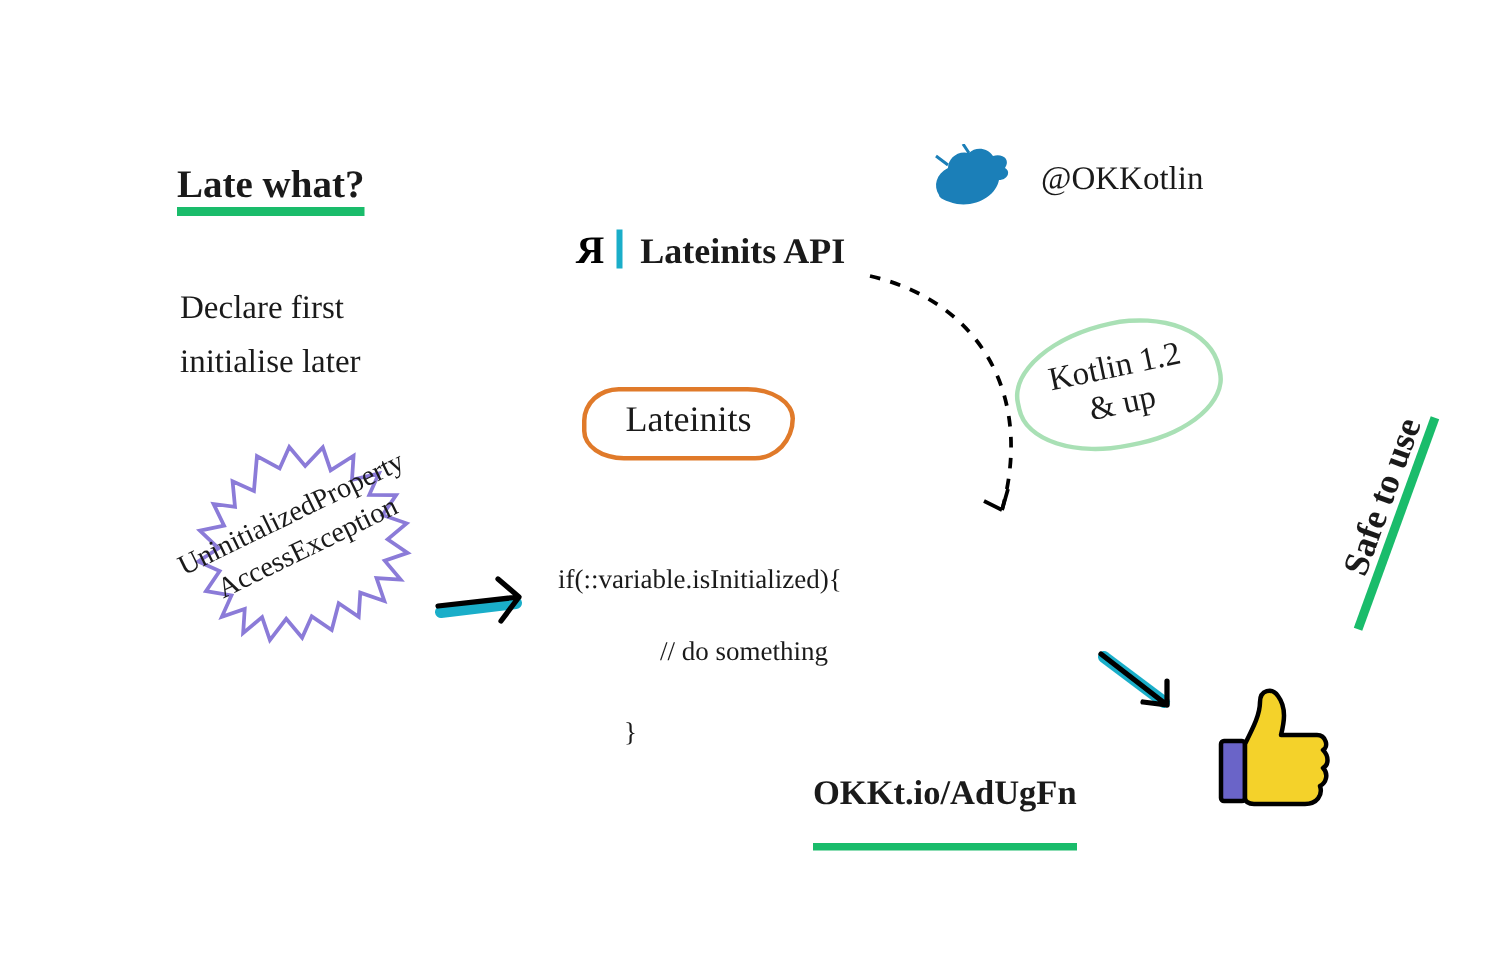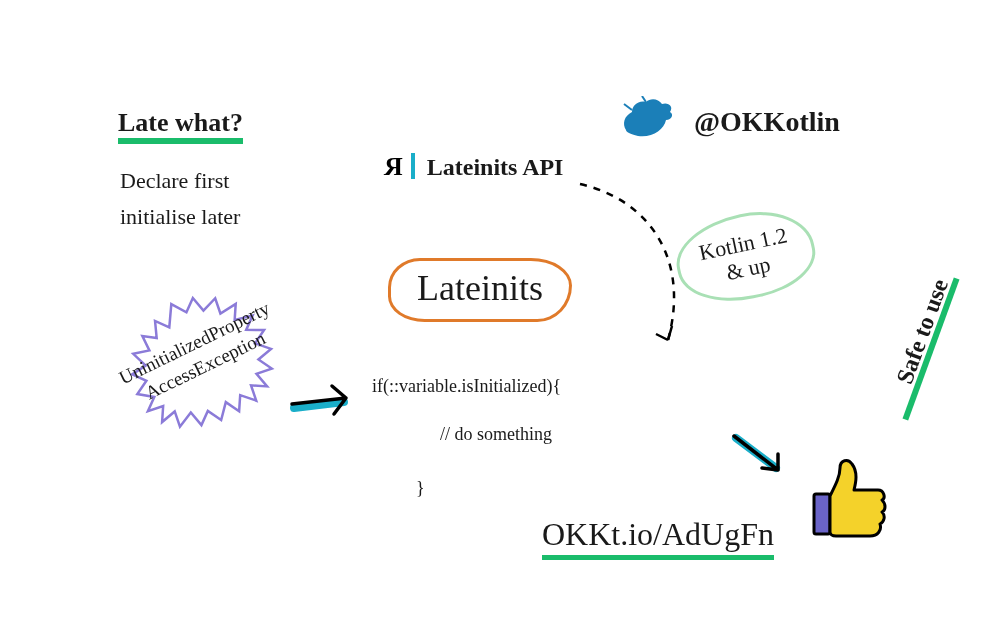--- a/index.html
+++ b/index.html
@@ -17,24 +17,24 @@
     font-family: "Comic Sans MS", "Segoe Script", cursive;
     color: #1a1a1a;
   }
   .title {
     font-size: 26px;
     font-weight: 700;
     border-bottom: 6px solid #1abc6b;
     display: inline-block;
     padding-bottom: 0;
   }
-  .subtitle { font-size: 22px; line-height: 1.5; }
-  .handle { font-size: 28px; font-weight: 700; }
+  .subtitle { font-size: 22px; line-height: 1.5; margin-top: 24px; }
+  .handle { font-size: 22px; font-weight: 400; }
   .main-bubble {
-    font-size: 36px;
+    font-size: 24px;
     border: 3px solid #e07a2a;
     border-radius: 35px 45px 38px 40px / 32px 30px 40px 28px;
     padding: 6px 26px 10px 26px;
     display: inline-block;
     background: #fff;
   }
   .version-bubble {
     font-size: 22px;
     border: 3px solid #a9e0b5;
     border-radius: 55% 50% 48% 52% / 50% 55% 45% 50%;
@@ -51,25 +51,25 @@
     transform: rotate(-70deg);
     font-weight: 600;
   }
   .safe-underline {
     width: 150px;
     height: 6px;
     background: #1abc6b;
     transform: rotate(-70deg);
   }
   .link {
-    font-size: 32px;
-    font-weight: 400;
+    font-size: 23px;
+    font-weight: 700;
     border-bottom: 5px solid #1abc6b;
     display: inline-block;
-    padding-bottom: 2px;
+    padding-bottom: 20px;
   }
   .exception-burst {
     transform: rotate(-26deg);
     text-align: center;
     font-size: 19px;
     line-height: 1.3;
   }
   .reflection-label {
     font-size: 24px;
     font-weight: 600;

